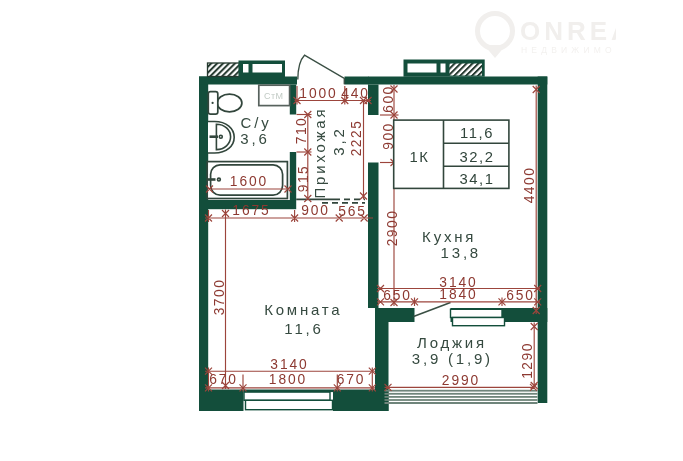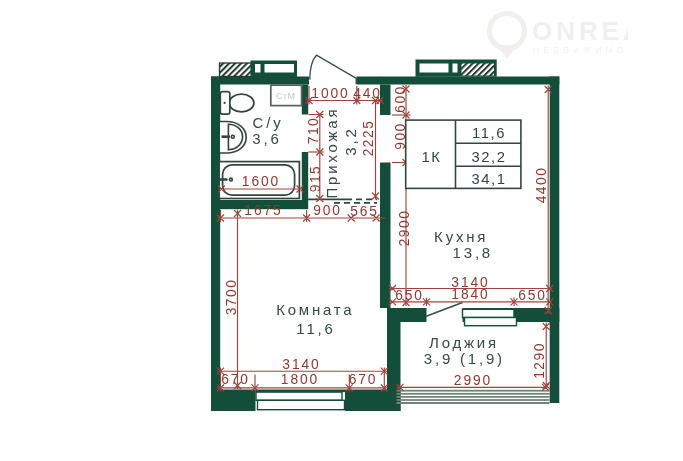--- a/index.html
+++ b/index.html
@@ -1,16 +1,16 @@
 <!DOCTYPE html>
 <html><head>
 <meta charset="utf-8">
 <style>
   html,body{margin:0;padding:0;background:#ffffff;}
-  .wrap{width:616px;height:461px;position:relative;overflow:hidden;background:#fde047;margin-left:12px;}
+  .wrap{width:616px;height:461px;position:relative;overflow:hidden;background:#fde047;}
   svg{display:block;}
   text{font-family:"Liberation Sans", sans-serif;}
   .lbl{fill:#364a40;font-size:15px;letter-spacing:2.8px;}
   .dim{fill:#8d3931;font-size:13.8px;letter-spacing:1.9px;}
   .dimr{fill:#8d3931;font-size:13.8px;letter-spacing:1.5px;}
   .tbl{fill:#31453b;font-size:14.8px;letter-spacing:1.6px;}
 </style>
 </head>
 <body>
 <div class="wrap">

